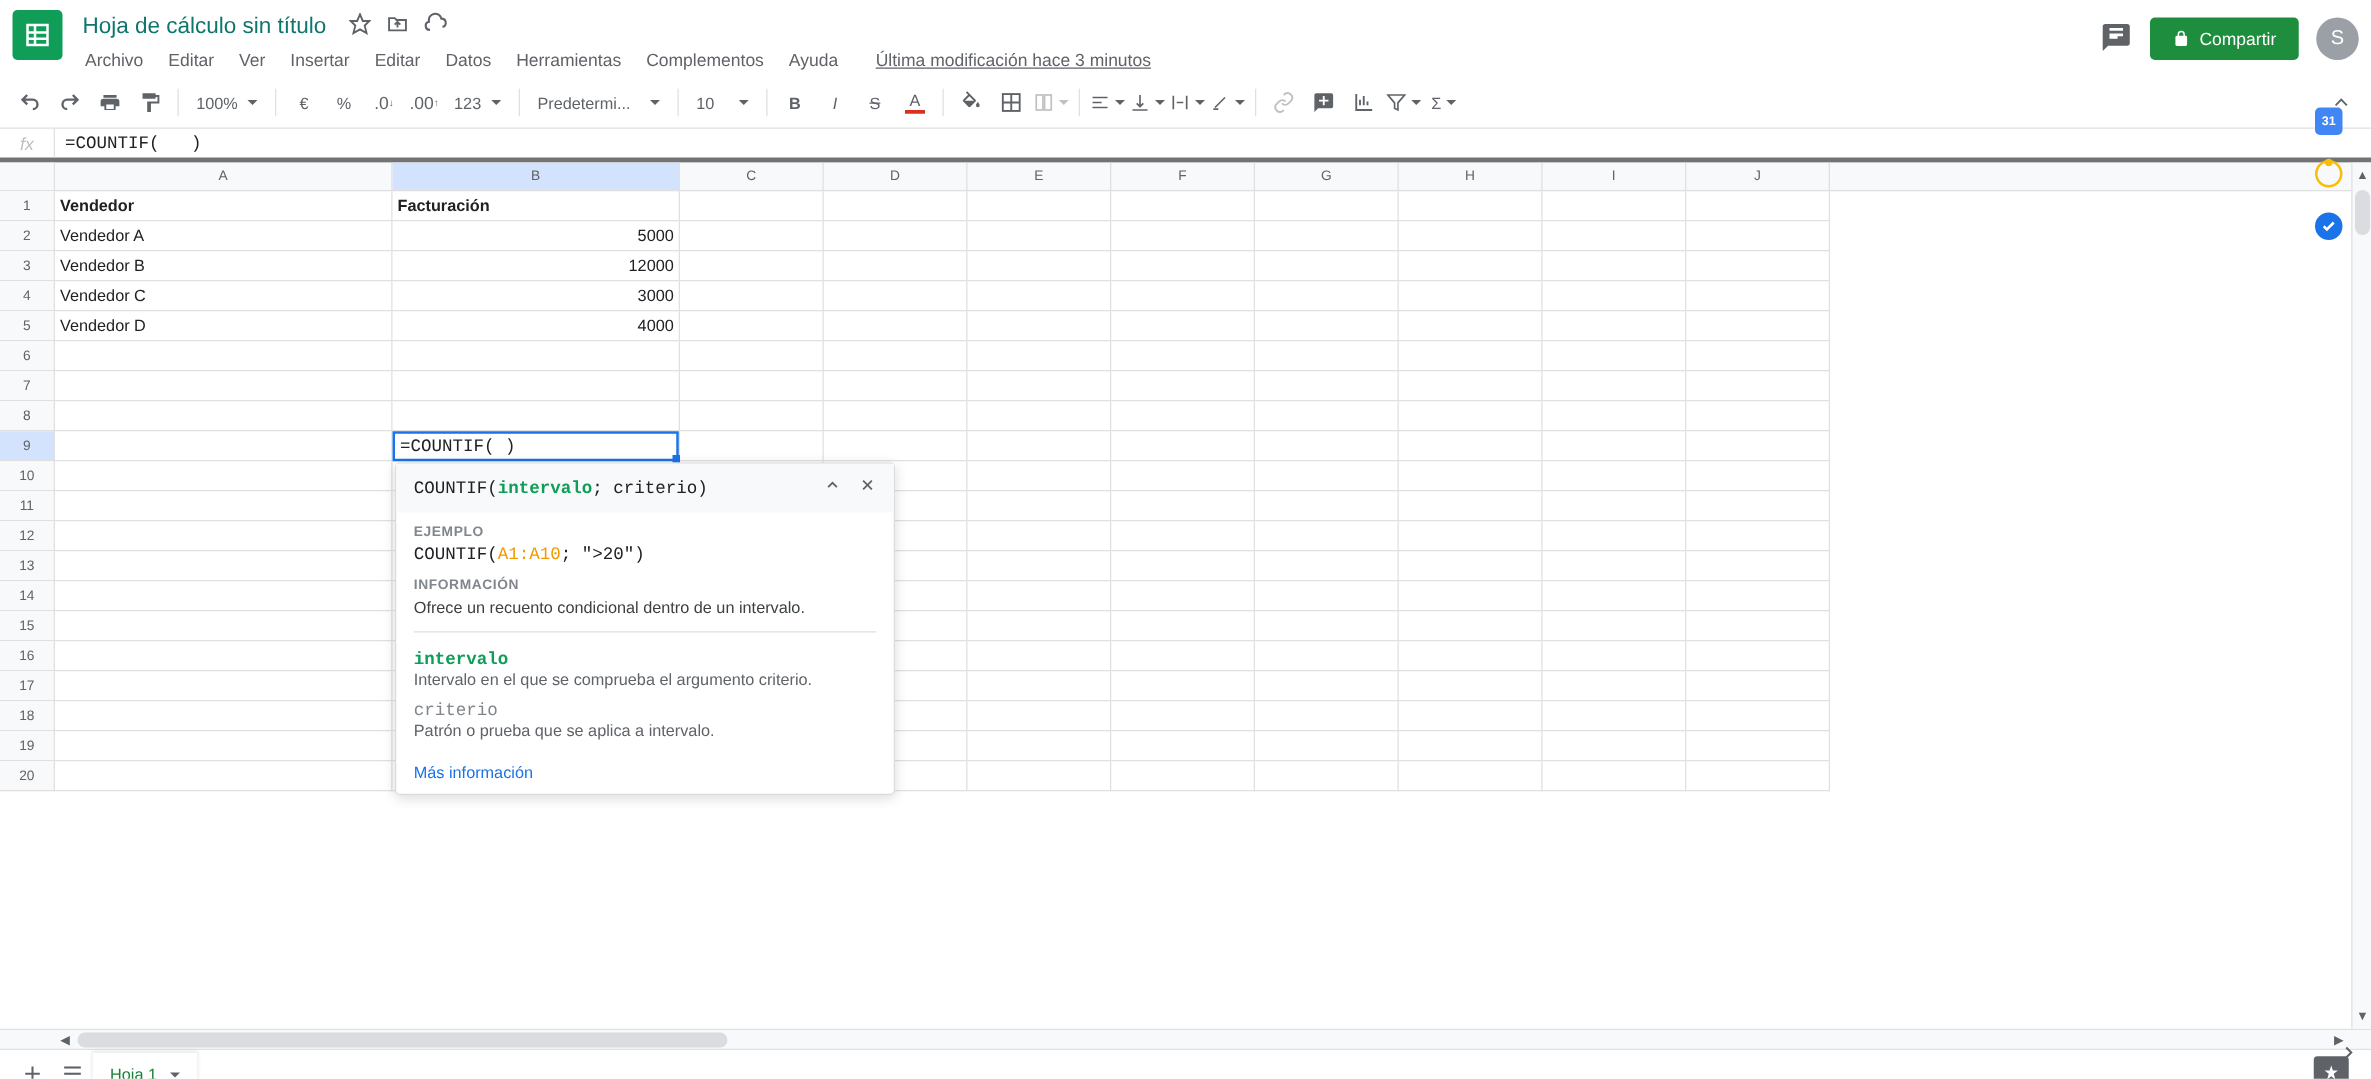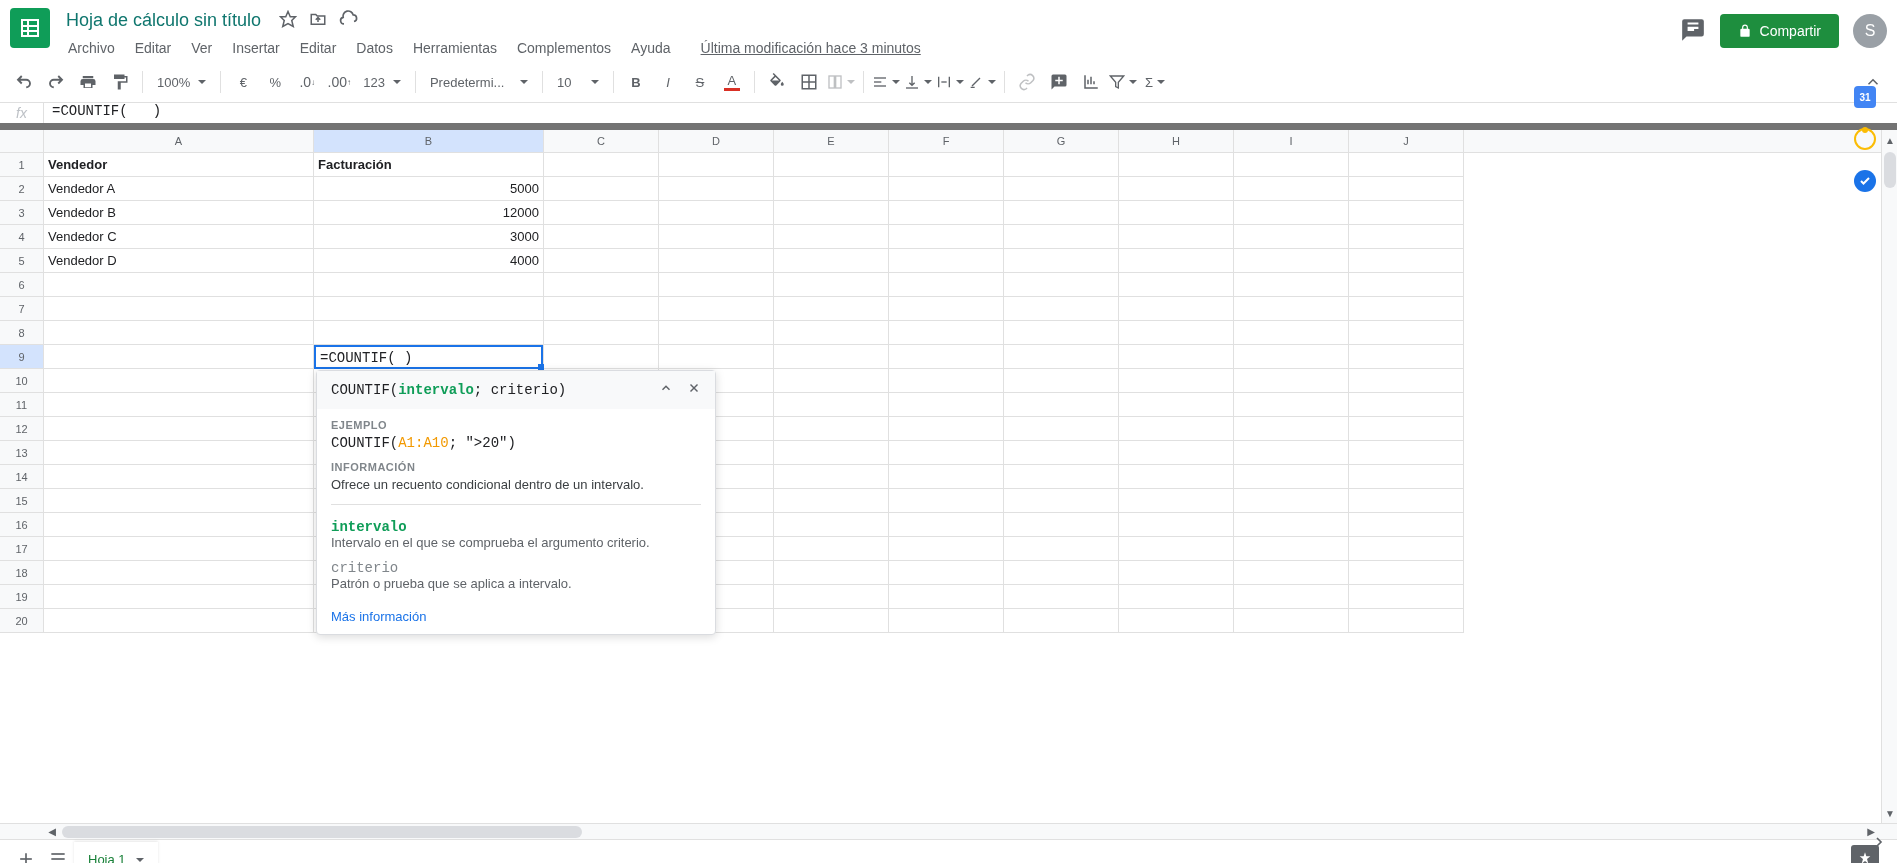--- a/index.html
+++ b/index.html
@@ -17,21 +17,21 @@
 .header-right{display:flex;align-items:center;gap:14px;padding-top:8px;}
 .comment-icon{color:#5f6368;cursor:pointer;}
 .share-btn{background:#1e8e3e;color:#fff;border:none;border-radius:4px;padding:9px 18px;font-size:14px;font-weight:500;display:flex;align-items:center;gap:8px;cursor:pointer;}
 .avatar{width:34px;height:34px;border-radius:50%;background:#9aa0a6;color:#fff;display:flex;align-items:center;justify-content:center;font-size:16px;cursor:pointer;}
 .toolbar{display:flex;align-items:center;padding:4px 10px;height:40px;gap:4px;}
 .tb-btn{width:28px;height:28px;display:flex;align-items:center;justify-content:center;color:#5f6368;cursor:pointer;border-radius:4px;}
 .tb-sep{width:1px;height:22px;background:#e0e0e0;margin:0 4px;}
 .tb-text{color:#5f6368;font-size:13px;padding:0 6px;display:flex;align-items:center;gap:4px;cursor:pointer;}
 .caret{width:0;height:0;border-left:4px solid transparent;border-right:4px solid transparent;border-top:4px solid #5f6368;margin-left:4px;}
 .expand-btn{margin-left:auto;}
-.fx-bar{display:flex;align-items:flex-start;border-top:1px solid #e0e0e0;border-bottom:7px solid #737373;height:28px;}
+.fx-bar{display:flex;align-items:center;border-top:1px solid #e0e0e0;border-bottom:4px solid #737373;height:28px;}
 .fx-icon{width:44px;text-align:center;font-style:italic;color:#bdc1c6;font-size:14px;border-right:1px solid #e0e0e0;height:100%;display:flex;align-items:center;justify-content:center;}
 .fx-input{flex:1;padding:0 8px;font-family:'Courier New',monospace;font-size:14px;color:#202124;outline:none;border:none;}
 .grid-area{display:flex;height:calc(100% - 170px);position:relative;}
 .main-grid{flex:1;position:relative;overflow:hidden;}
 .col-headers{display:flex;height:23px;background:#f8f9fa;border-bottom:1px solid #e0e0e0;}
 .corner{width:44px;background:#f8f9fa;border-right:1px solid #e0e0e0;}
 .col-h{border-right:1px solid #e0e0e0;text-align:center;font-size:11px;color:#5f6368;line-height:23px;cursor:pointer;}
 .col-h.sel{background:#d3e3fd;}
 .col-A{width:270px;}
 .col-std{width:115px;}
@@ -58,21 +58,21 @@
 .tt-link{color:#1a73e8;cursor:pointer;margin-top:8px;display:inline-block;}
 .scrollbar-v{width:16px;background:#f8f9fa;border-left:1px solid #e0e0e0;position:relative;}
 .scroll-thumb-v{width:12px;height:36px;background:#dadce0;border-radius:6px;position:absolute;top:22px;left:2px;}
 .scroll-arrow{width:16px;height:16px;display:flex;align-items:center;justify-content:center;color:#5f6368;cursor:pointer;font-size:10px;}
 .scrollbar-h{height:16px;background:#f8f9fa;border-top:1px solid #e0e0e0;display:flex;align-items:center;}
 .scroll-thumb-h{height:12px;width:520px;background:#dadce0;border-radius:6px;margin-left:2px;}
 .sheet-tabs{height:38px;display:flex;align-items:center;padding:0 10px;border-top:1px solid #e0e0e0;position:relative;}
 .tab-btn{width:32px;height:32px;display:flex;align-items:center;justify-content:center;color:#5f6368;cursor:pointer;}
 .sheet-tab{padding:8px 14px;color:#188038;font-weight:500;border-top:2px solid transparent;display:flex;align-items:center;gap:6px;cursor:pointer;background:#fff;box-shadow:0 -1px 3px rgba(0,0,0,0.1);border-radius:0 0 4px 4px;}
 .explore-btn{position:absolute;right:18px;bottom:4px;width:28px;height:28px;background:#5f6368;border-radius:3px 3px 0 0;display:flex;align-items:center;justify-content:center;color:#fff;cursor:pointer;}
-.side-panel{position:absolute;right:1px;top:72px;width:42px;display:flex;flex-direction:column;gap:20px;padding-top:14px;}
+.side-panel{position:absolute;right:13px;top:72px;width:42px;display:flex;flex-direction:column;align-items:center;gap:20px;padding-top:14px;}
 .side-icon{width:22px;height:22px;border-radius:4px;cursor:pointer;}
 .side-expand{position:absolute;right:10px;bottom:10px;color:#5f6368;cursor:pointer;}
 .font-select{width:110px;display:flex;align-items:center;justify-content:space-between;padding:4px 6px;color:#5f6368;cursor:pointer;text-align:right;}
 .fsize-select{width:54px;display:flex;align-items:center;justify-content:space-between;padding:4px 6px;color:#5f6368;cursor:pointer;}
 .green{color:#0f9d58;}
 </style>
 </head>
 <body>
 
 <div class="header">

